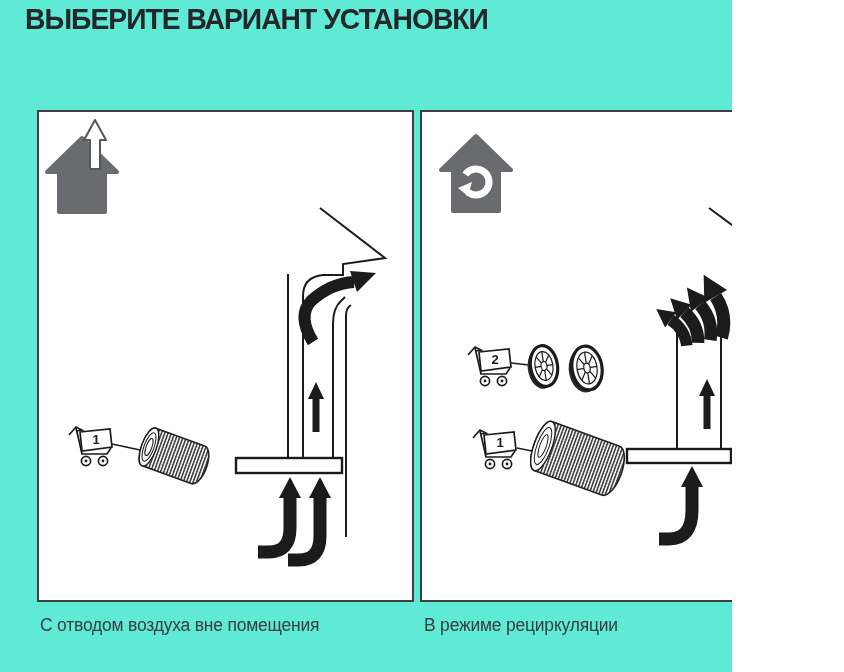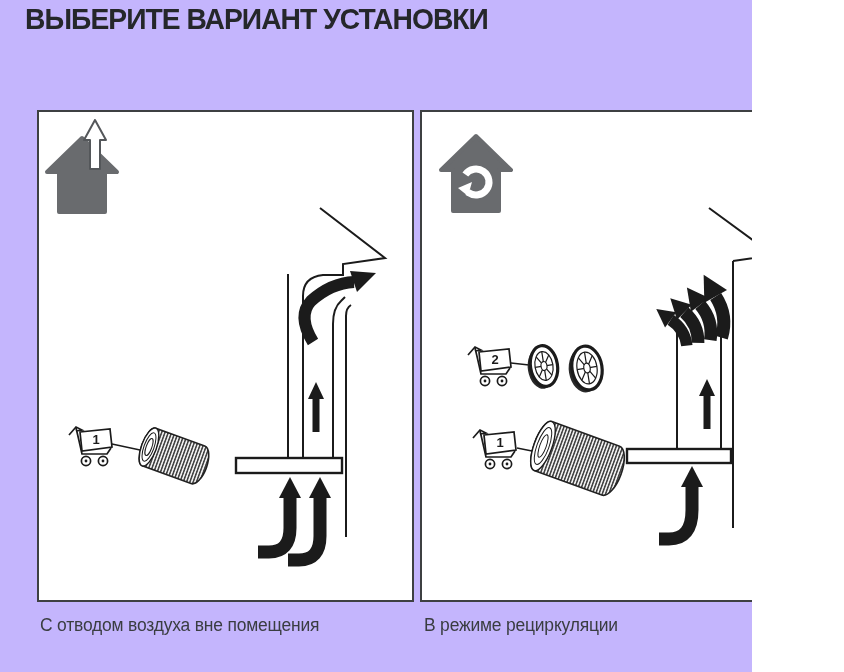--- a/index.html
+++ b/index.html
@@ -1,17 +1,17 @@
 <!DOCTYPE html>
 <html><head>
 <meta charset="utf-8">
 <style>
   html,body{margin:0;padding:0;background:#fff;}
-  .stage{position:relative;width:732px;height:672px;background:#c4b5fd;overflow:hidden;
-         font-family:"Liberation Sans",sans-serif;padding-left:20px;}
+  .stage{position:relative;width:732px;height:672px;background:#5eead4;overflow:hidden;
+         font-family:"Liberation Sans",sans-serif;}
   .page-title{position:absolute;left:25px;top:2px;margin:0;font-size:30px;font-weight:bold;
       color:#25272a;letter-spacing:-1px;transform:scaleX(.94);transform-origin:left top;
       white-space:nowrap;}
   .panel{position:absolute;top:110px;width:377px;height:492px;border:2px solid #3e4042;
       background:#fff;box-sizing:border-box;}
   .panel.left{left:37px;}
   .panel.right{left:420px;}
   .panel svg{display:block;}
   .caption{position:absolute;top:615px;margin:0;font-size:18px;color:#3a3d41;
       letter-spacing:-0.2px;transform:scaleX(.97);transform-origin:left top;white-space:nowrap;}

